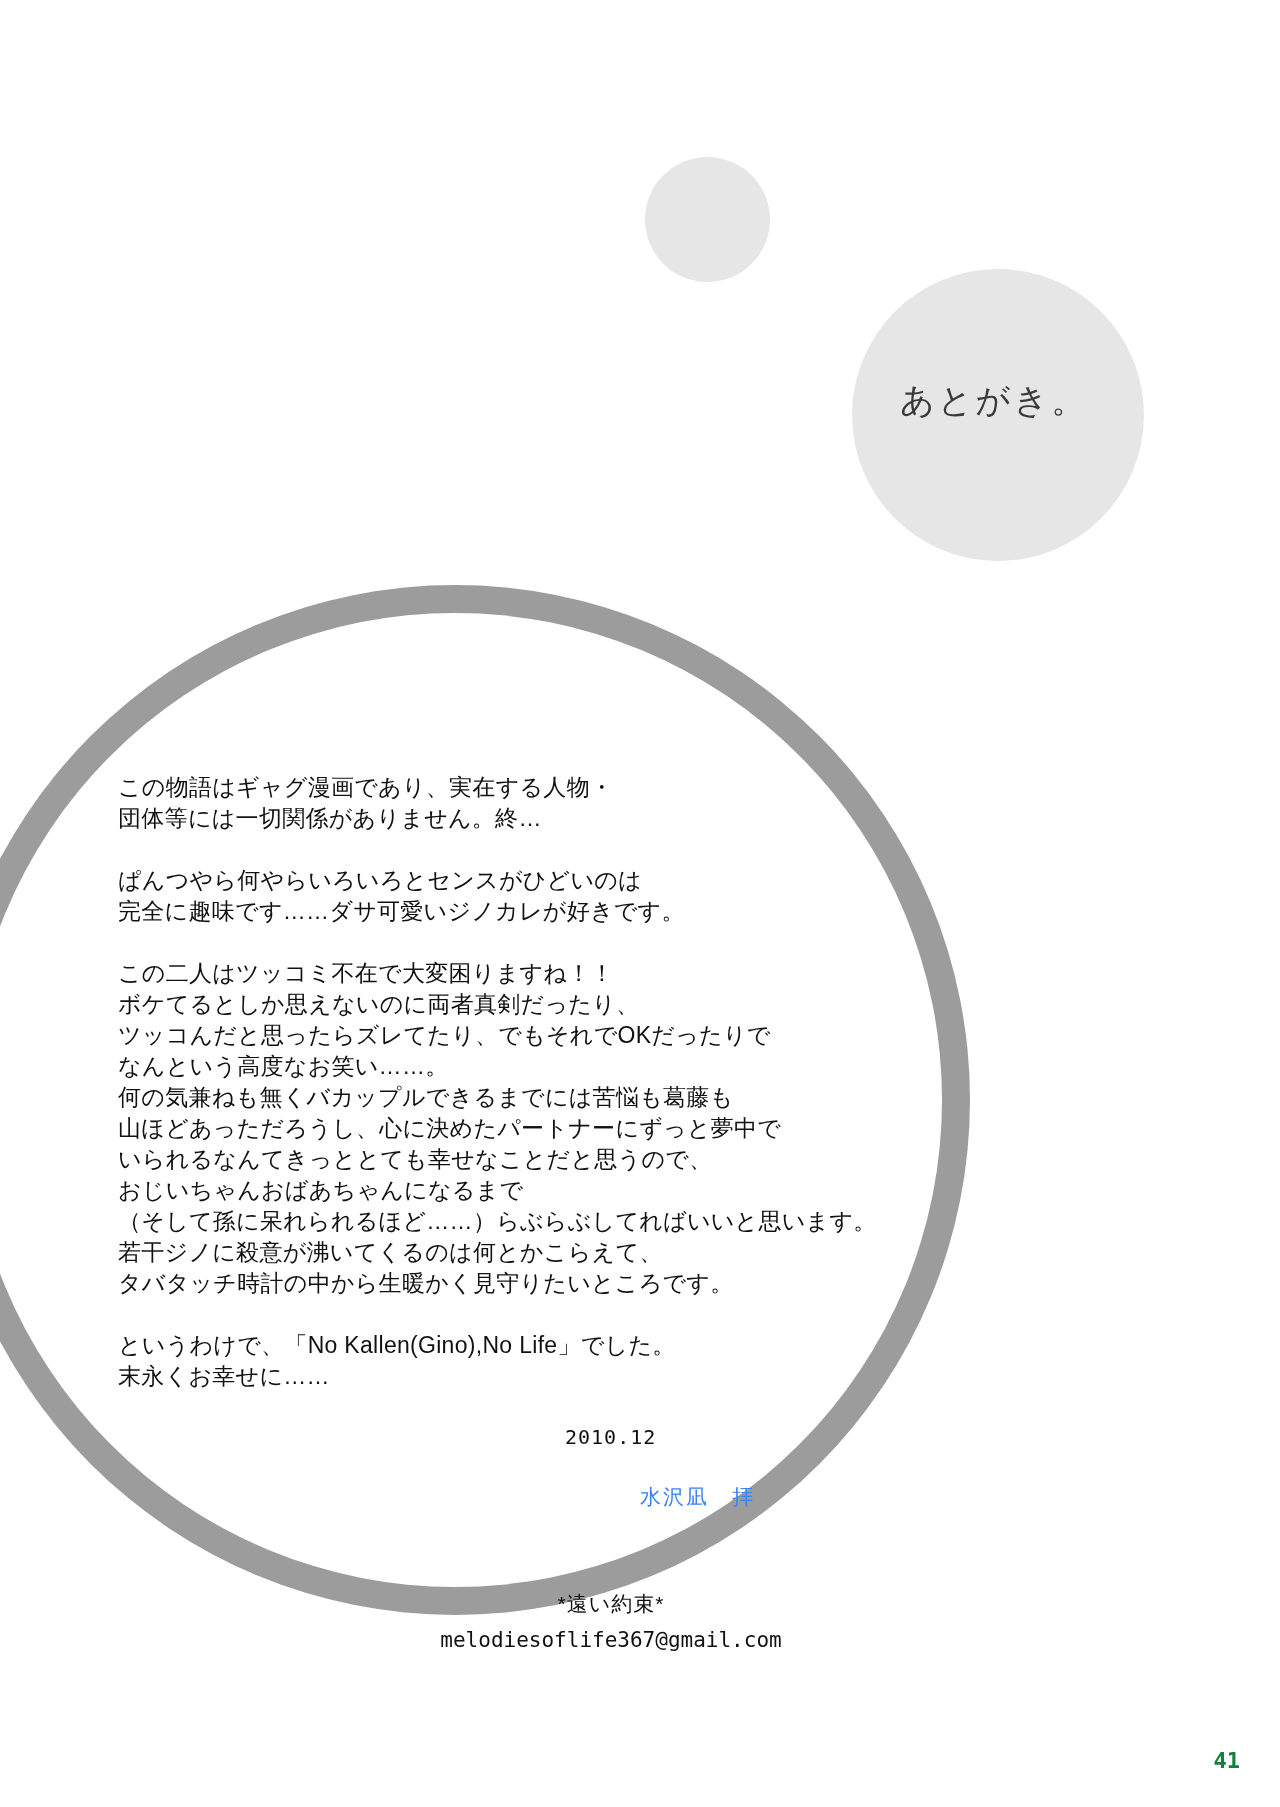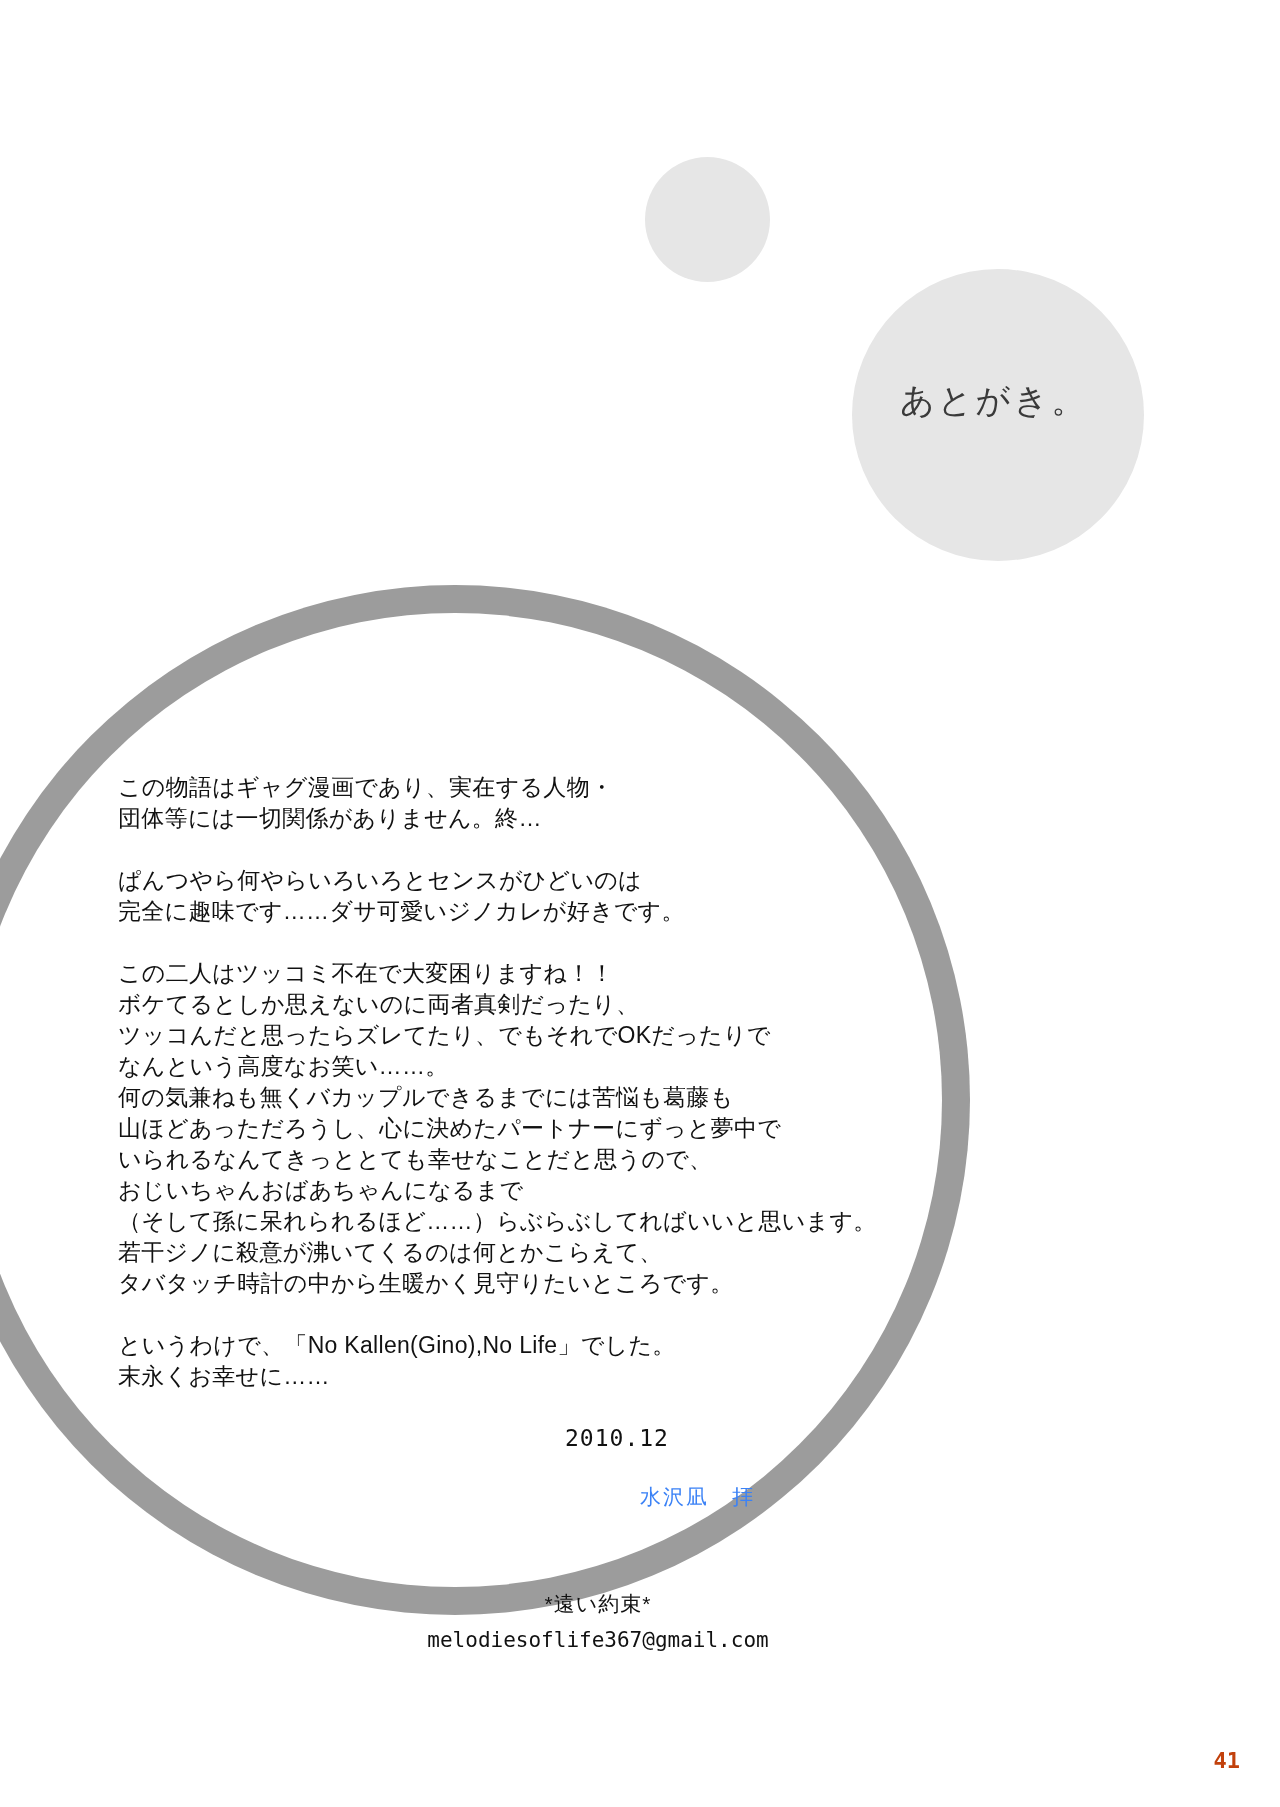--- a/index.html
+++ b/index.html
@@ -75,38 +75,38 @@
     line-height: 31px;
     color: #111111;
     white-space: pre-wrap;
     letter-spacing: 0.3px;
   }
 
   #date-line {
     position: absolute;
     left: 565px;
     top: 1425px;
-    font-size: 23px;
+    font-size: 20px;
     font-family: "DejaVu Sans Mono", monospace;
     letter-spacing: 1px;
     color: #111;
   }
   #signature-line {
     position: absolute;
     left: 640px;
     top: 1483px;
     font-size: 21px;
     letter-spacing: 2px;
     color: #3b82f6;
   }
 
   
   #footer {
     position: absolute;
-    left: 0;
+    left: 13px;
     top: 1590px;
     width: 1196px;
     text-align: center;
   }
   #footer .circle-title {
     font-size: 21px;
     letter-spacing: 1px;
     margin-bottom: 6px;
     color: #111;
   }
@@ -119,21 +119,21 @@
     color: #111;
   }
 
   #page-number {
     position: absolute;
     right: 40px;
     bottom: 34px;
     font-size: 22px;
     font-weight: bold;
     font-family: "DejaVu Sans Mono", monospace;
-    color: #c2410c;
+    color: #15803d;
   }
 </style>
 </head>
 <body>
 
 <div class="circle" id="bubble-small"></div>
 <div class="circle" id="bubble-large"></div>
 <div id="bubble-title-text">あとがき。</div>
 
 <div id="big-ring">

